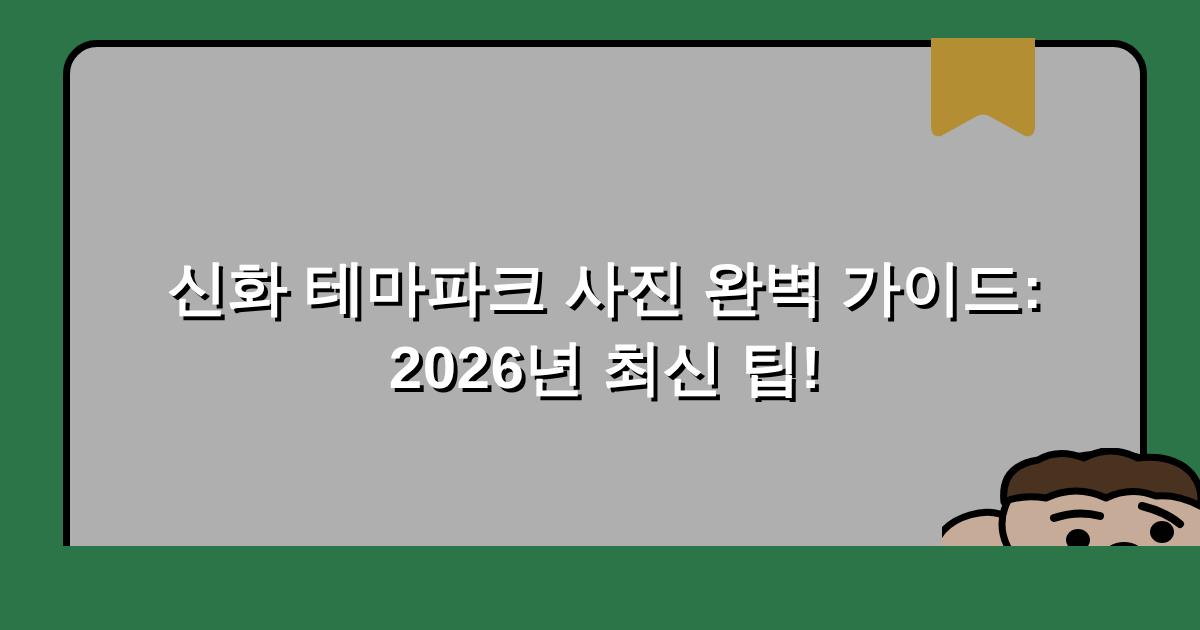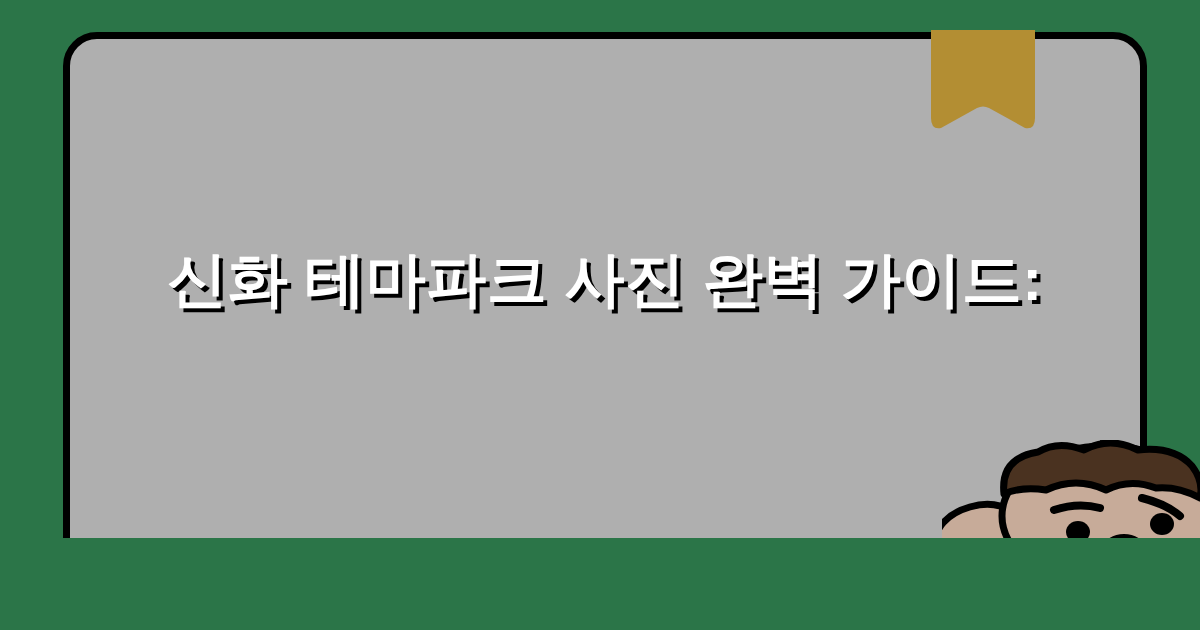--- a/index.html
+++ b/index.html
@@ -13,20 +13,21 @@
     font-family: "Liberation Sans", "DejaVu Sans", sans-serif;
     background: #2b7548;
   }
 
   #stage {
     position: relative;
     width: 1200px;
     height: 538px;
     background: #2b7548;
     overflow: hidden;
+    margin-top: 8px;
   }
 
   
   #card {
     position: absolute;
     left: 63px;
     top: 32px;
     width: 1084px;
     height: 565px;
     background: #afafaf;
@@ -98,20 +99,21 @@
   <div id="card"></div>
 
   <div id="bookmark-wrap">
     <svg viewBox="0 0 104 100" xmlns="http://www.w3.org/2000/svg">
       <path d="M0,0 L0,88 Q0,100 10,98 L46,78 Q52,75 58,78 L94,98 Q104,100 104,88 L104,0 Z" fill="#b38e33"></path>
     </svg>
   </div>
 
   <div id="title-block">
     <span class="title-line">신화 테마파크 사진 완벽 가이드:</span>
+    <span class="title-line">2026년 최신 팁!</span>
   </div>
 
   <div id="bottom-strip"></div>
 
   <div id="mascot">
     <svg viewBox="0 0 258 190" xmlns="http://www.w3.org/2000/svg">
 
       <rect x="158" y="0" width="6" height="34" fill="#1a1a1a"></rect>
 
       <path d="M48,162 Q56,126 92,118 L214,116 Q256,122 258,160 L258,190 L48,190 Z" fill="#1f6b3f" stroke="#000000" stroke-width="7" stroke-linejoin="round"></path>

